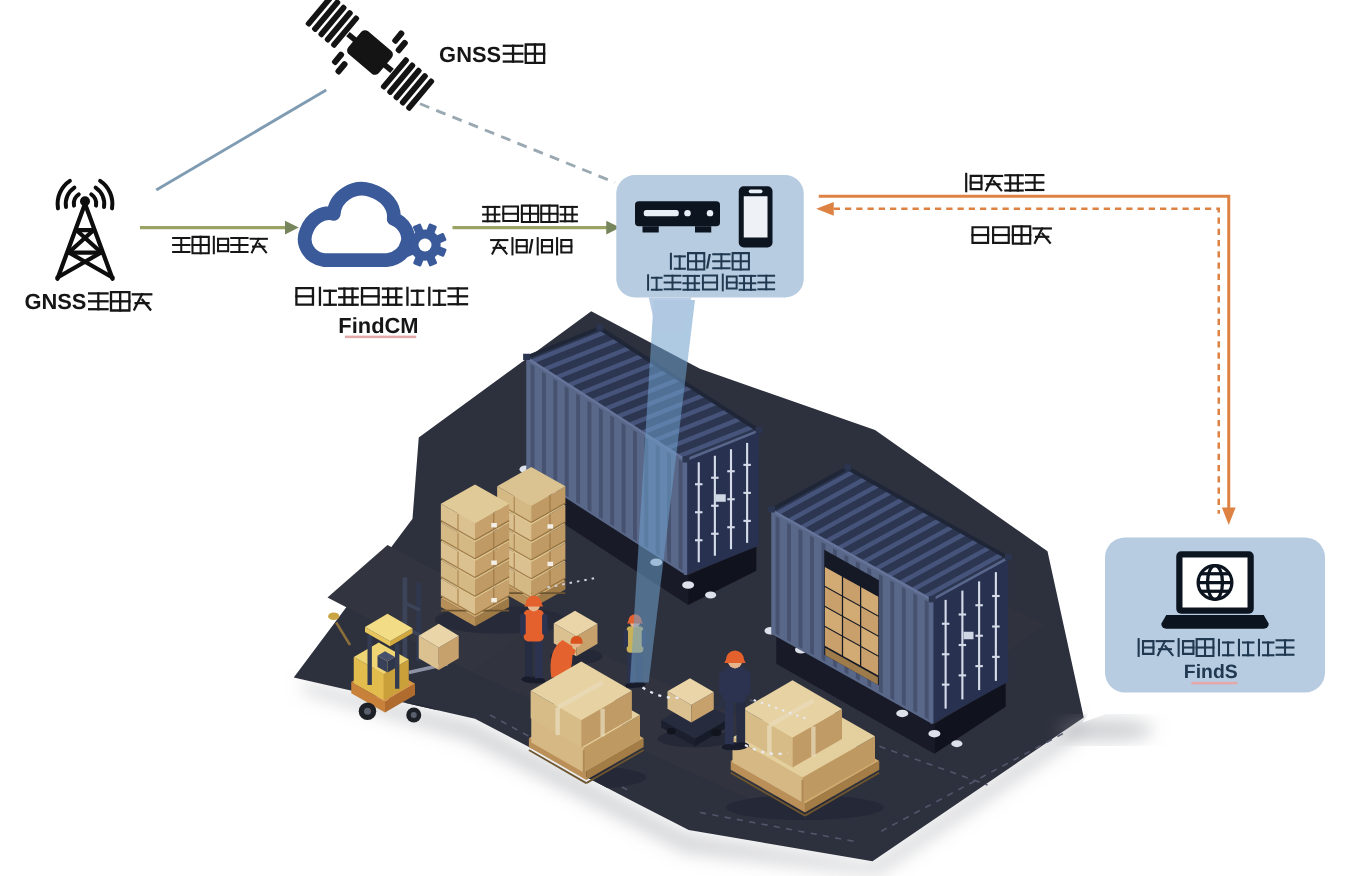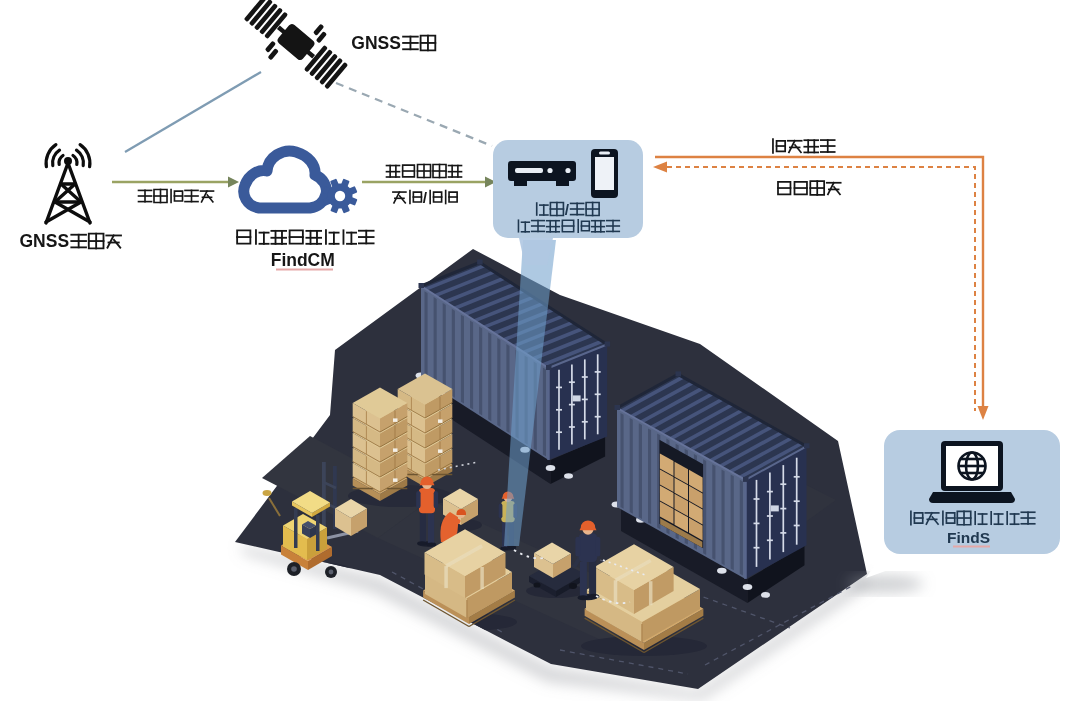--- a/index.html
+++ b/index.html
@@ -1,15 +1,15 @@
 <!DOCTYPE html>
 <html><head><meta charset="utf-8">
 <style>
 html,body{margin:0;padding:0;background:#fff;}
-#wrap{position:relative;width:1080px;height:701px;overflow:hidden;font-family:"Liberation Sans",sans-serif;}
+#wrap{position:relative;width:1080px;height:701px;overflow:hidden;font-family:"Liberation Sans",sans-serif;border-radius:26px;}
 </style></head>
 <body>
 <div id="wrap"><svg width="1080" height="701" viewBox="0 0 1080 701">
       <defs>
         <filter id="blur9" x="-20%" y="-20%" width="140%" height="140%">
           <feGaussianBlur stdDeviation="7"></feGaussianBlur>
         </filter>
         <clipPath id="platclip">
           <polygon points="473,249 560,295 700,344 838,441 867,574 698,689 551,664 510,643 380,575 235,542 330,415 335,350"></polygon>
         </clipPath>

